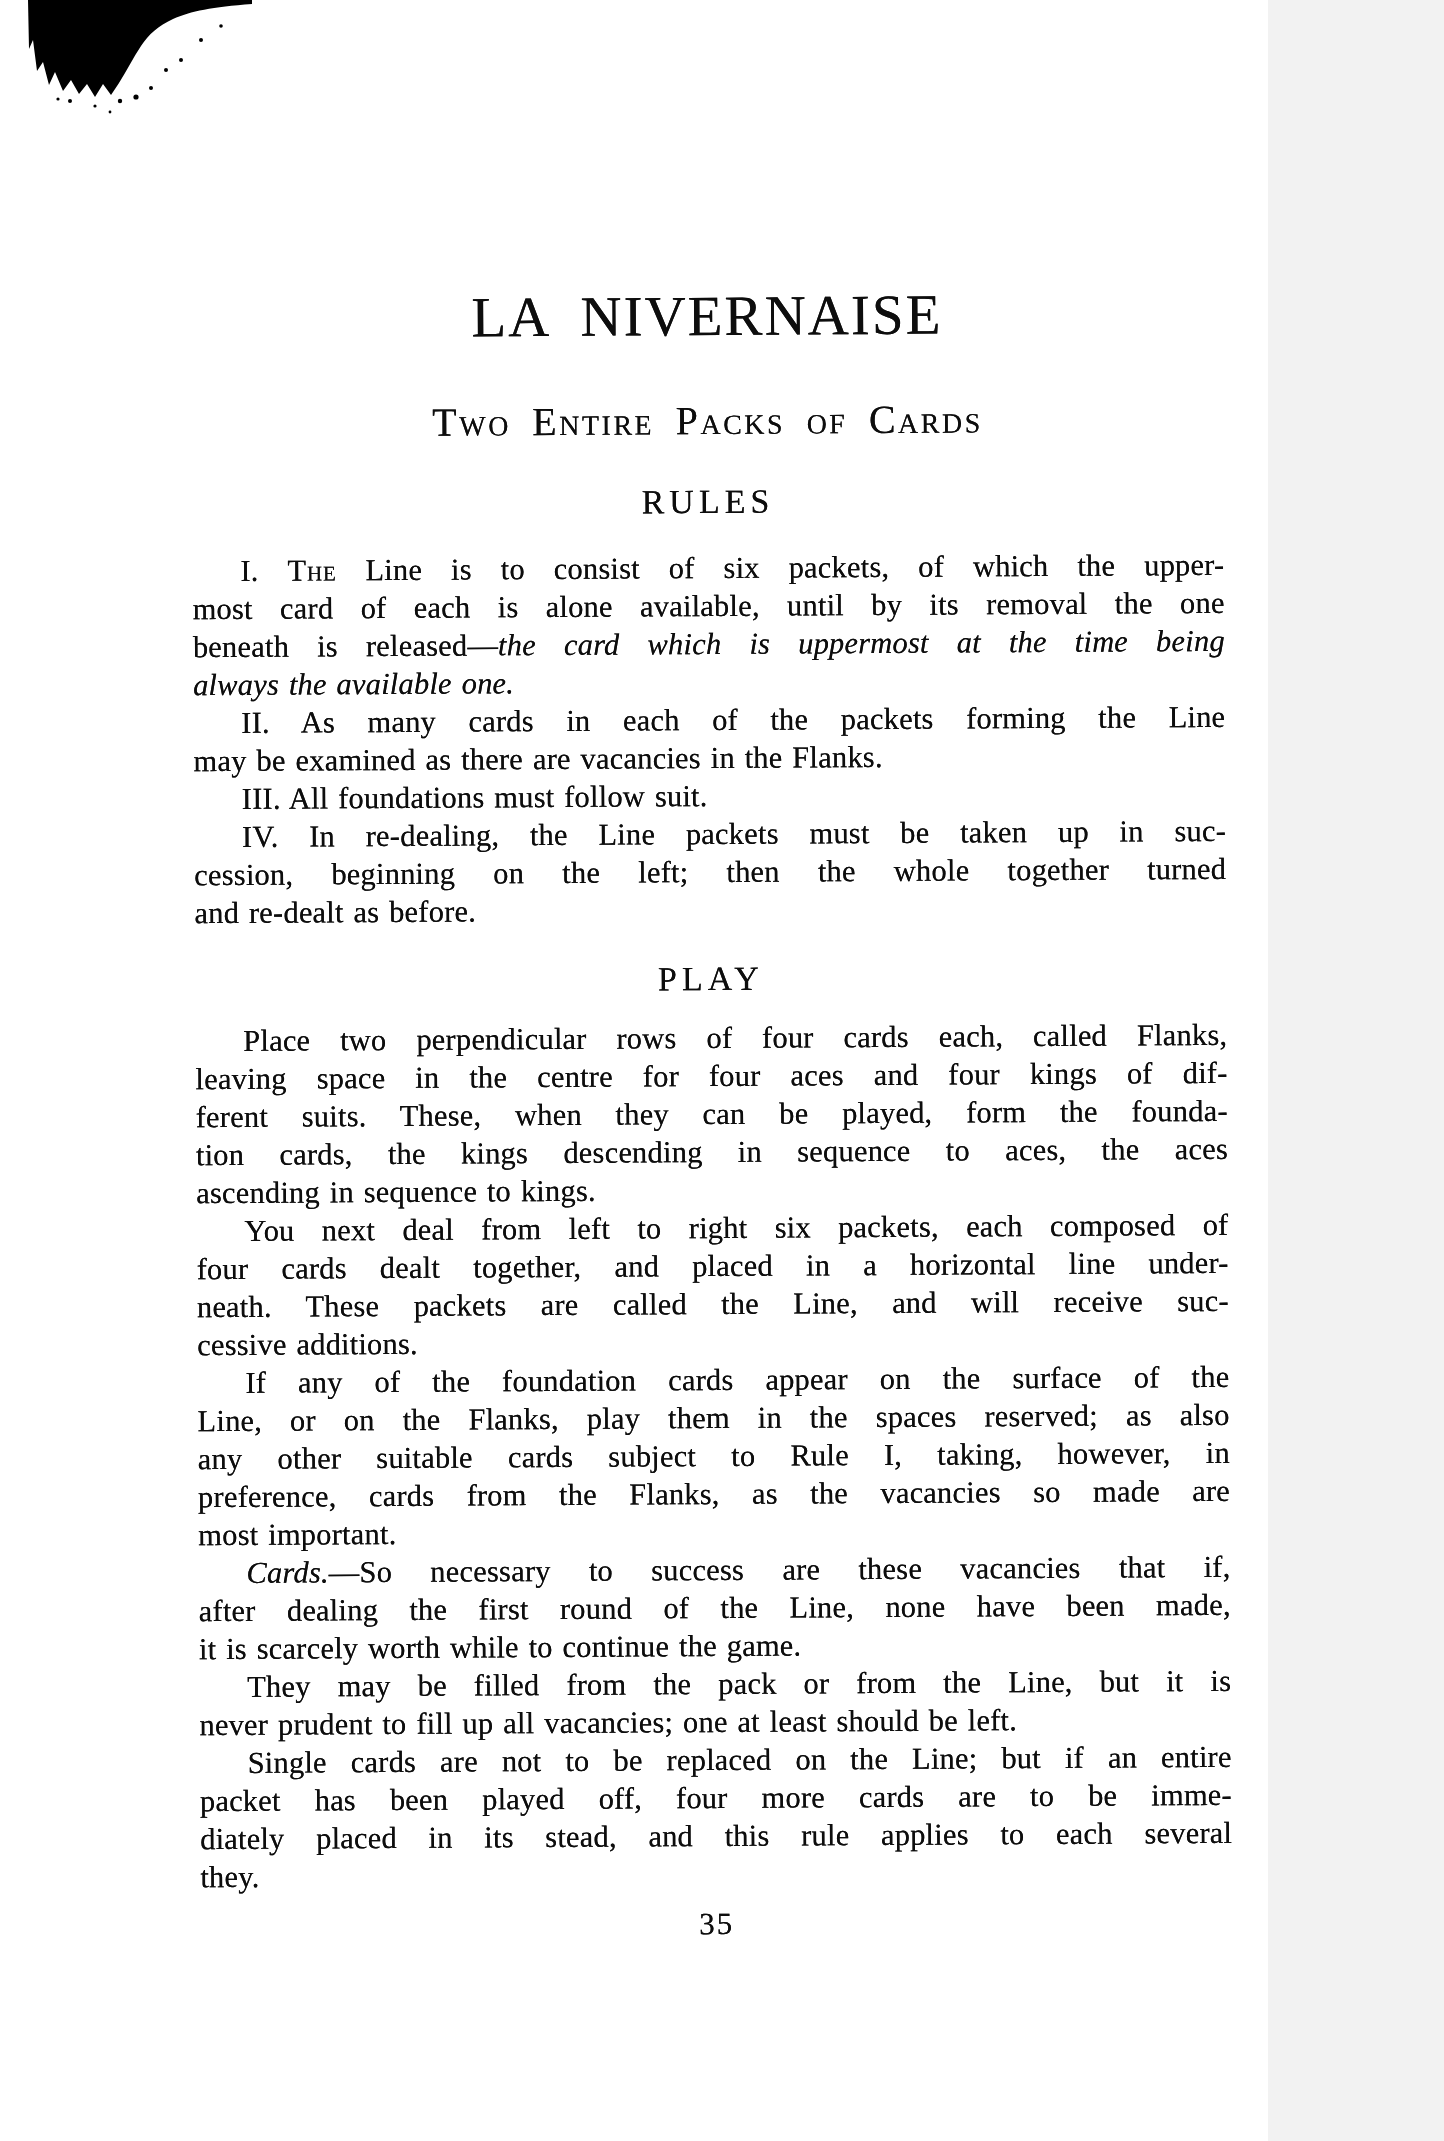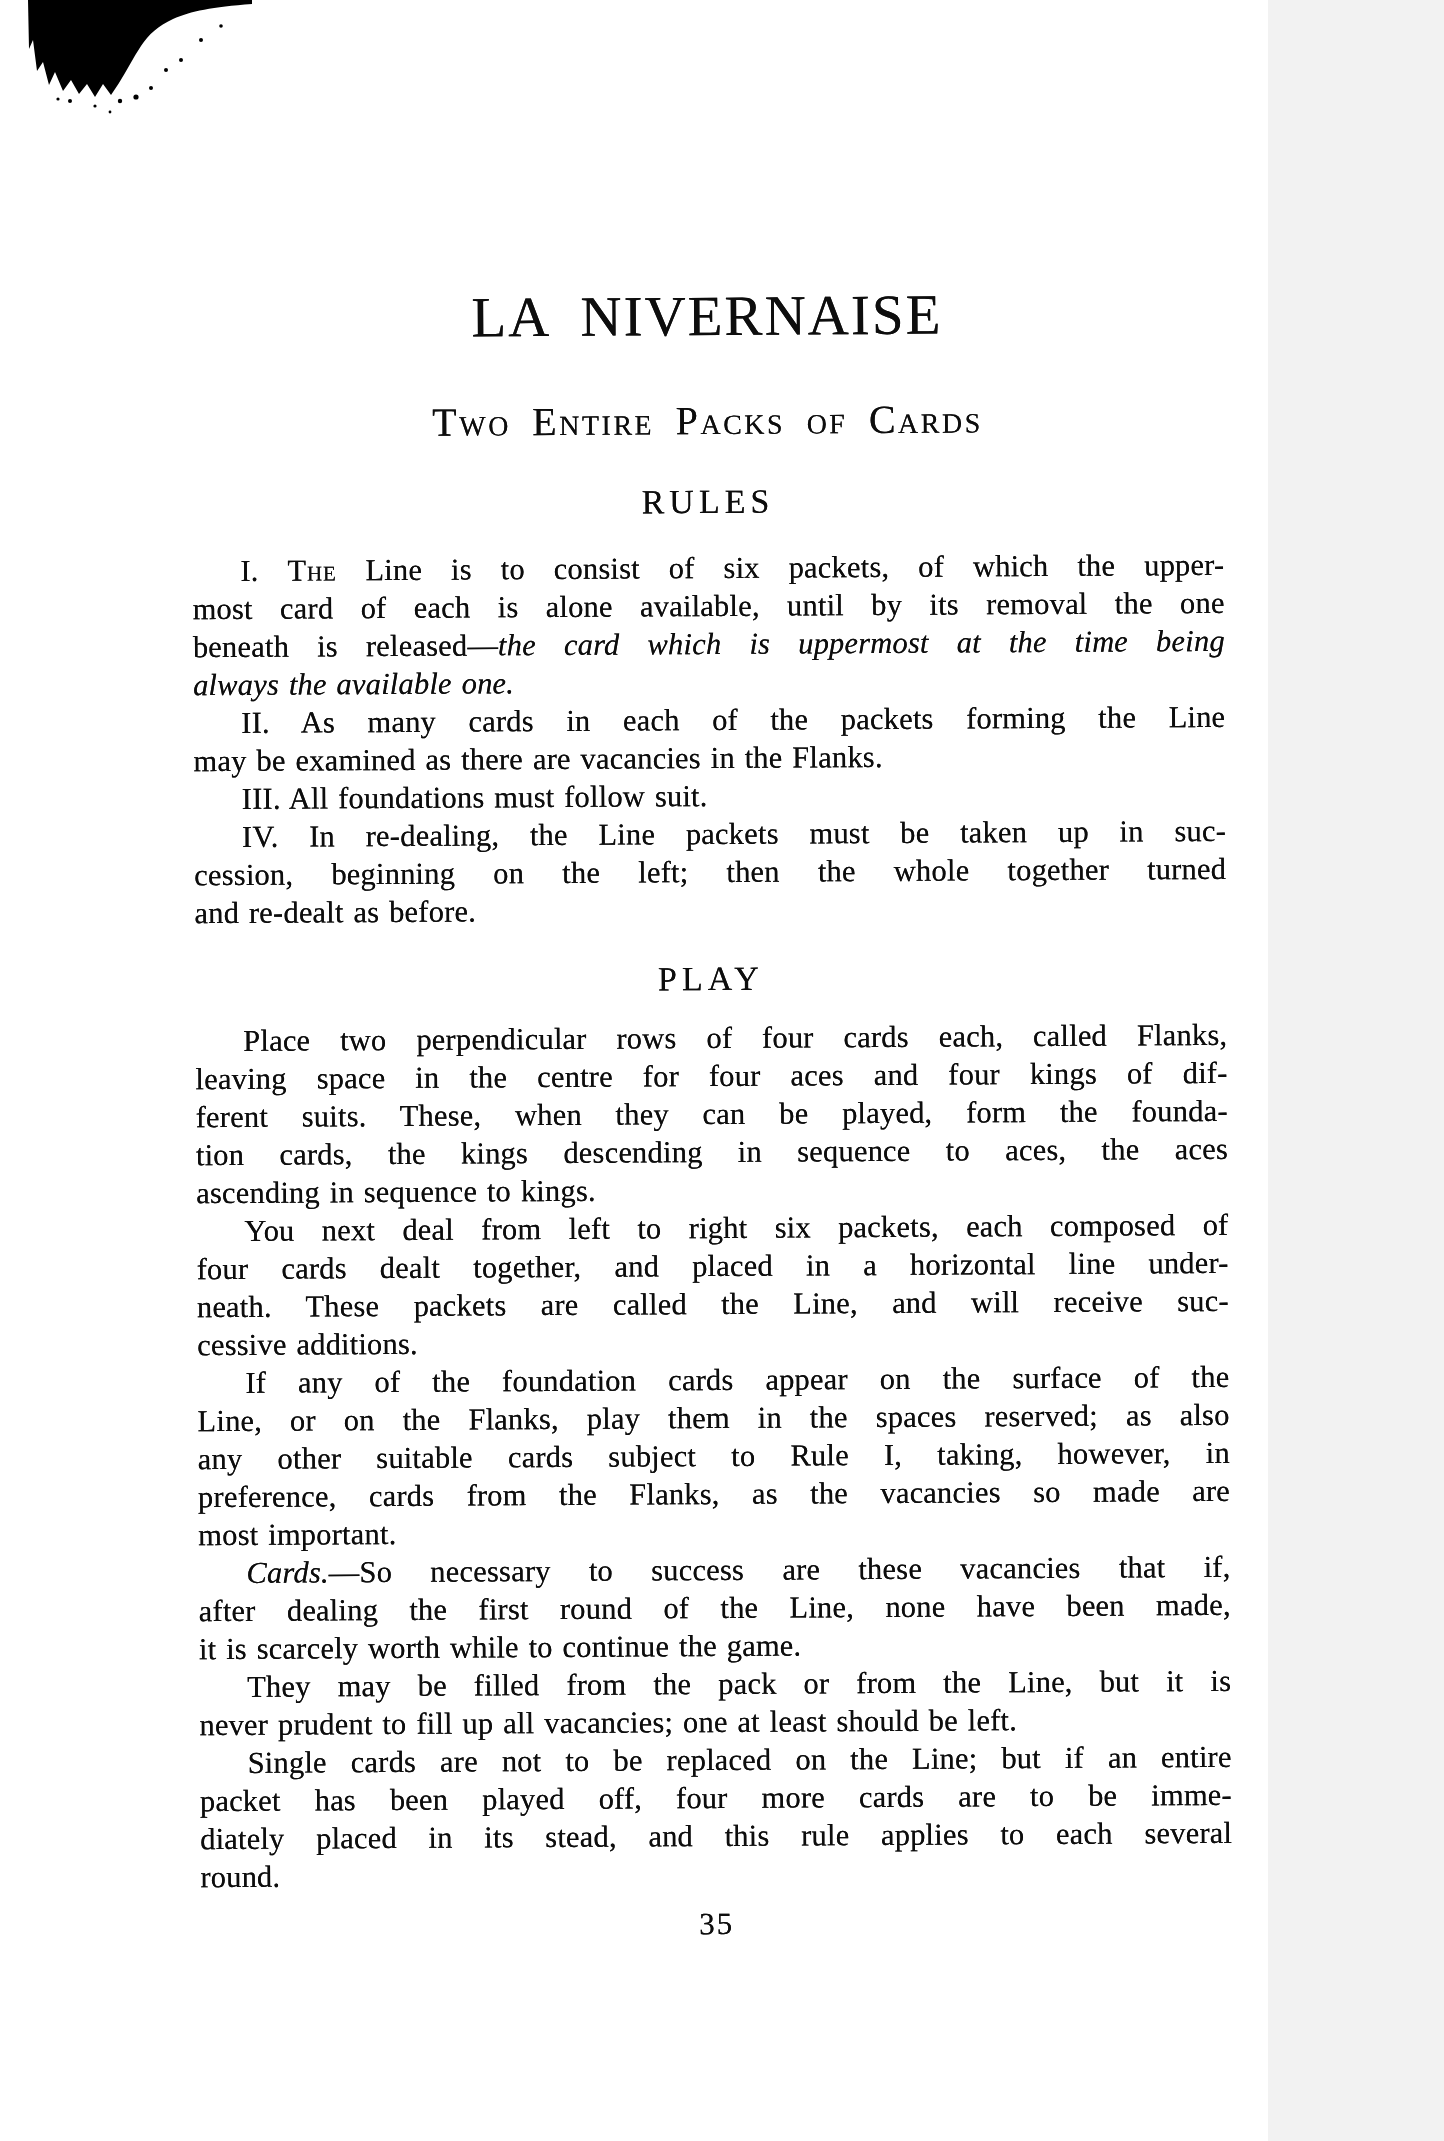--- a/index.html
+++ b/index.html
@@ -146,20 +146,20 @@
           <div class="line last"><span>it is scarcely worth while to continue the game.</span></div>
         </div>
         <div class="para">
           <div class="line first"><span>They may be filled from the pack or from the Line, but it is</span></div>
           <div class="line last"><span>never prudent to fill up all vacancies; one at least should be left.</span></div>
         </div>
         <div class="para">
           <div class="line first"><span>Single cards are not to be replaced on the Line; but if an entire</span></div>
           <div class="line"><span>packet has been played off, four more cards are to be imme-</span></div>
           <div class="line"><span>diately placed in its stead, and this rule applies to each several</span></div>
-          <div class="line last"><span>round.</span></div>
+          <div class="line last"><span>they.</span></div>
         </div>
       </div>
 
     <div class="pagenum">35</div>
 
   </div>
 </div>
 
 </body></html>

